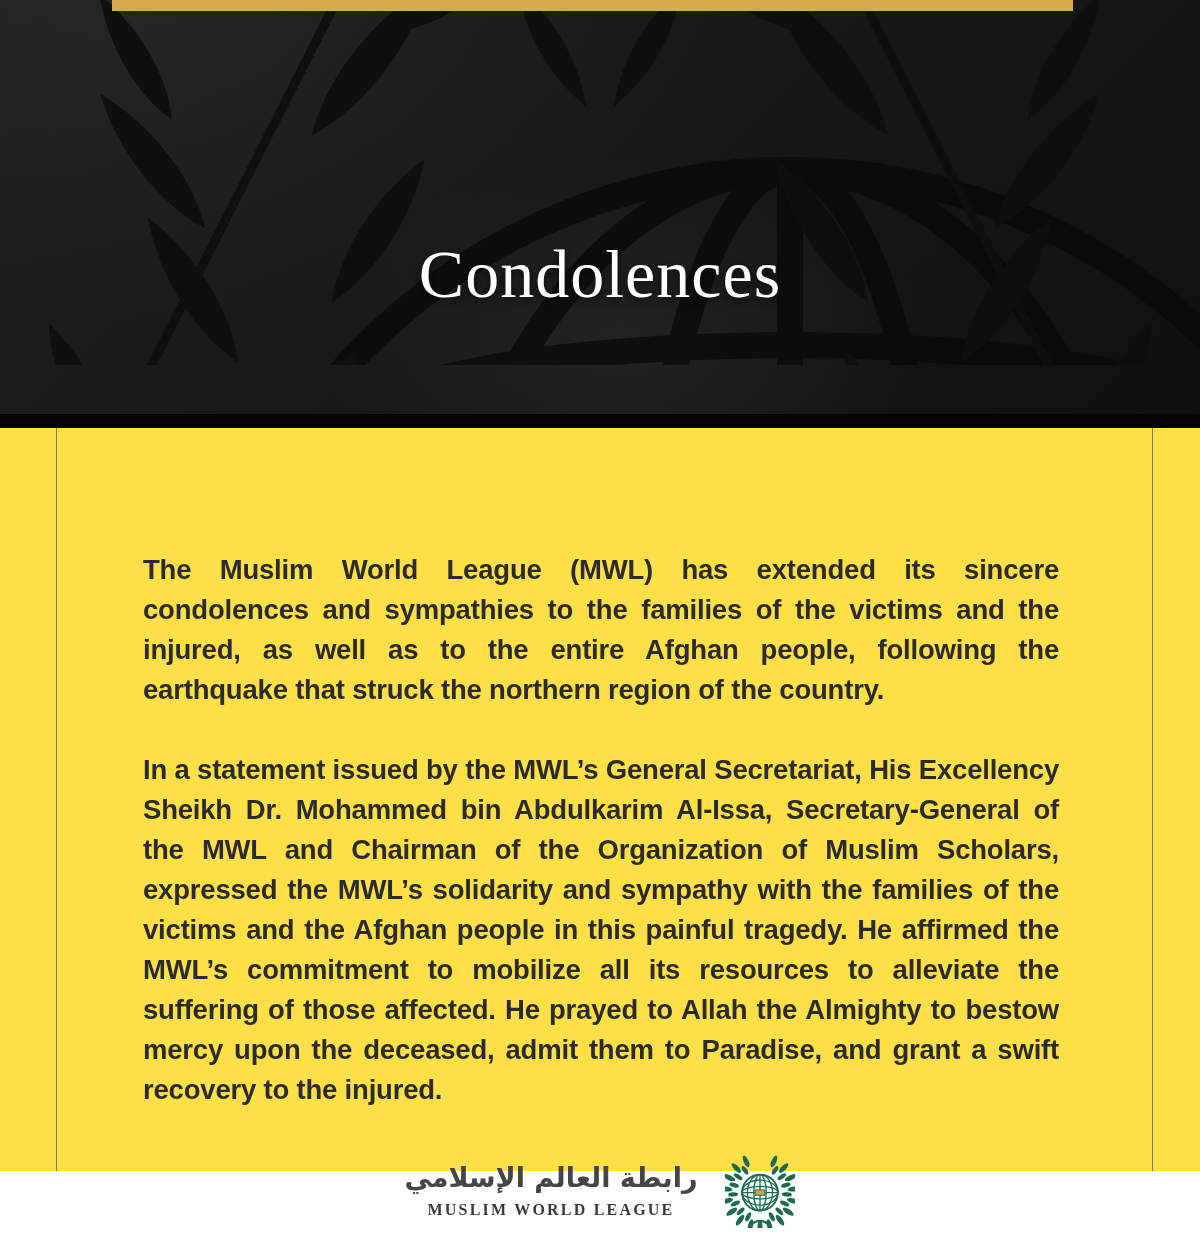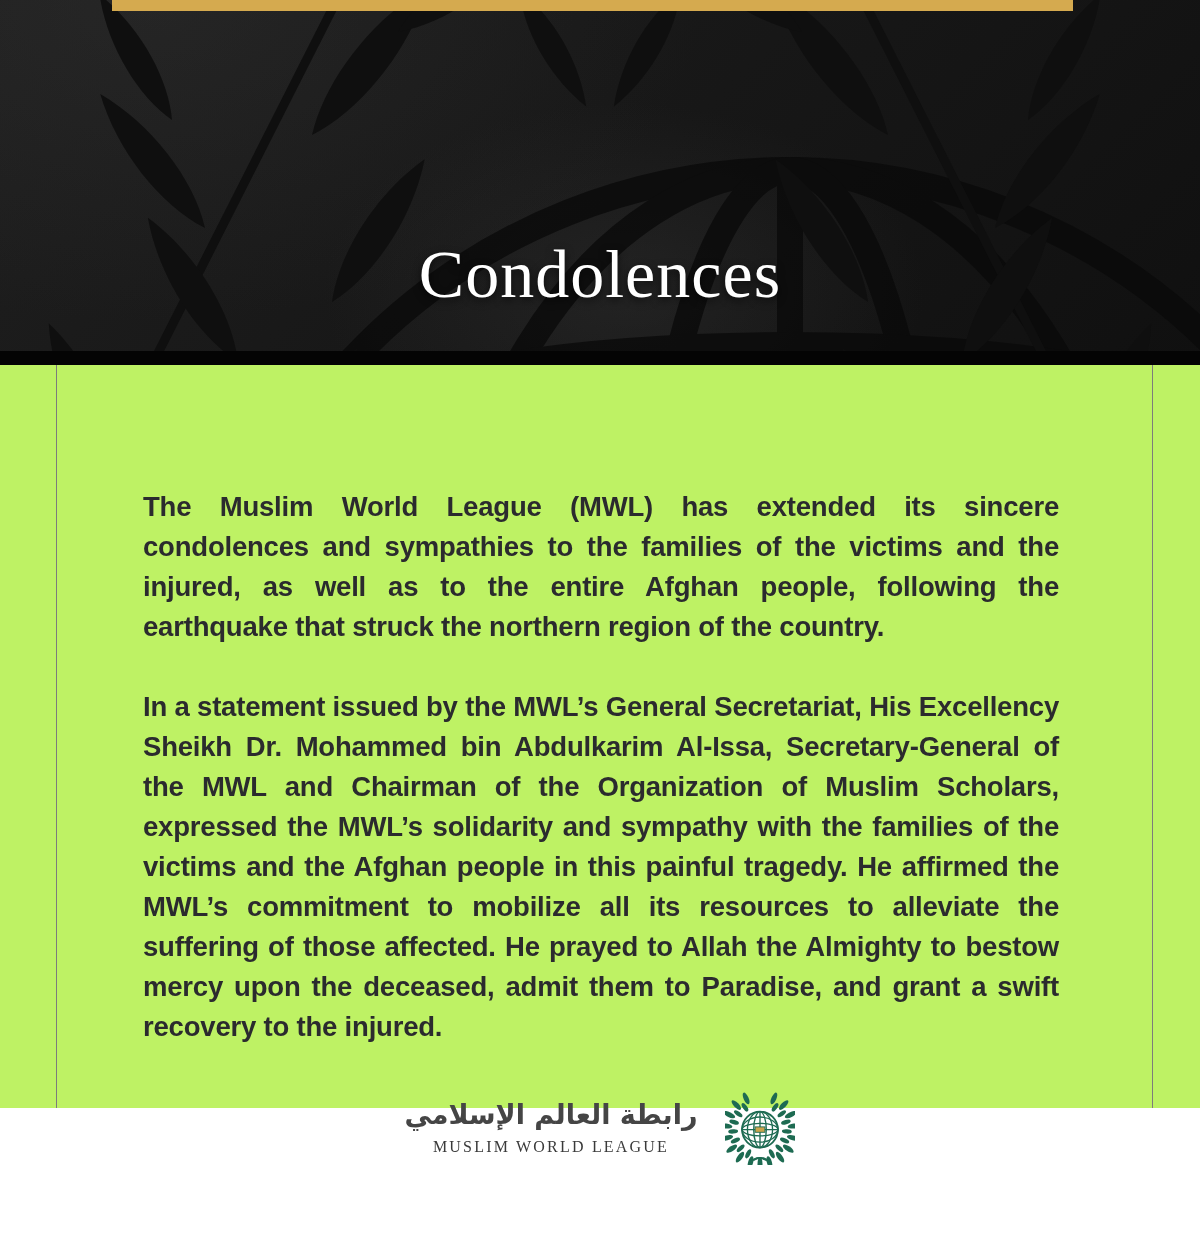--- a/index.html
+++ b/index.html
@@ -10,21 +10,21 @@
     margin: 0 auto;
     background: #ffffff;
     overflow: hidden;
     font-family: "Liberation Sans", sans-serif;
   }
 
   
   .hero {
     position: relative;
     width: 1200px;
-    height: 365px;
+    height: 428px;
     overflow: hidden;
     background:
       radial-gradient(430px 270px at 52% 80%, rgba(62,62,62,0.32), rgba(0,0,0,0) 70%),
       radial-gradient(900px 520px at 12% 0%, rgba(58,58,58,0.28), rgba(0,0,0,0) 62%),
       linear-gradient(135deg, #1f1f1f 0%, #181818 45%, #101010 100%);
   }
   .hero-decor { position: absolute; top: 0; left: 0; }
   .gold-bar {
     position: absolute;
     top: 0; left: 112px;
@@ -45,21 +45,21 @@
     letter-spacing: 1px;
   }
   .hero-strip {
     position: absolute;
     left: 0; bottom: 0;
     width: 100%; height: 14px;
     background: #040404;
   }
 
   
-  .sheet { position: relative; width: 1200px; height: 743px; background: #bef264; }
+  .sheet { position: relative; width: 1200px; height: 743px; background: #fde047; }
   .rule { position: absolute; top: 0; bottom: 0; width: 1px; background: #7c7c7c; }
   .rule-left  { left: 56px; }
   .rule-right { left: 1152px; }
 
   .article { margin: 0 0 0 143px; padding-top: 122px; width: 916px; }
   .para {
     margin: 0 0 40px 0;
     font-family: "Liberation Sans", sans-serif;
     font-weight: 600;
     font-size: 27.5px;
@@ -83,21 +83,21 @@
     direction: rtl;
     font-family: "DejaVu Sans", sans-serif;
     font-weight: 700;
     font-size: 27px;
     line-height: 1.4;
     color: #454545;
   }
   .logo-english {
     margin-top: 4px;
     font-family: "Liberation Serif", serif;
-    font-weight: 400;
+    font-weight: 700;
     font-size: 16px;
     letter-spacing: 2.2px;
     color: #3a3a3a;
     white-space: nowrap;
   }
   .logo-emblem { display: block; }
 </style>
 </head>
 <body>
 

